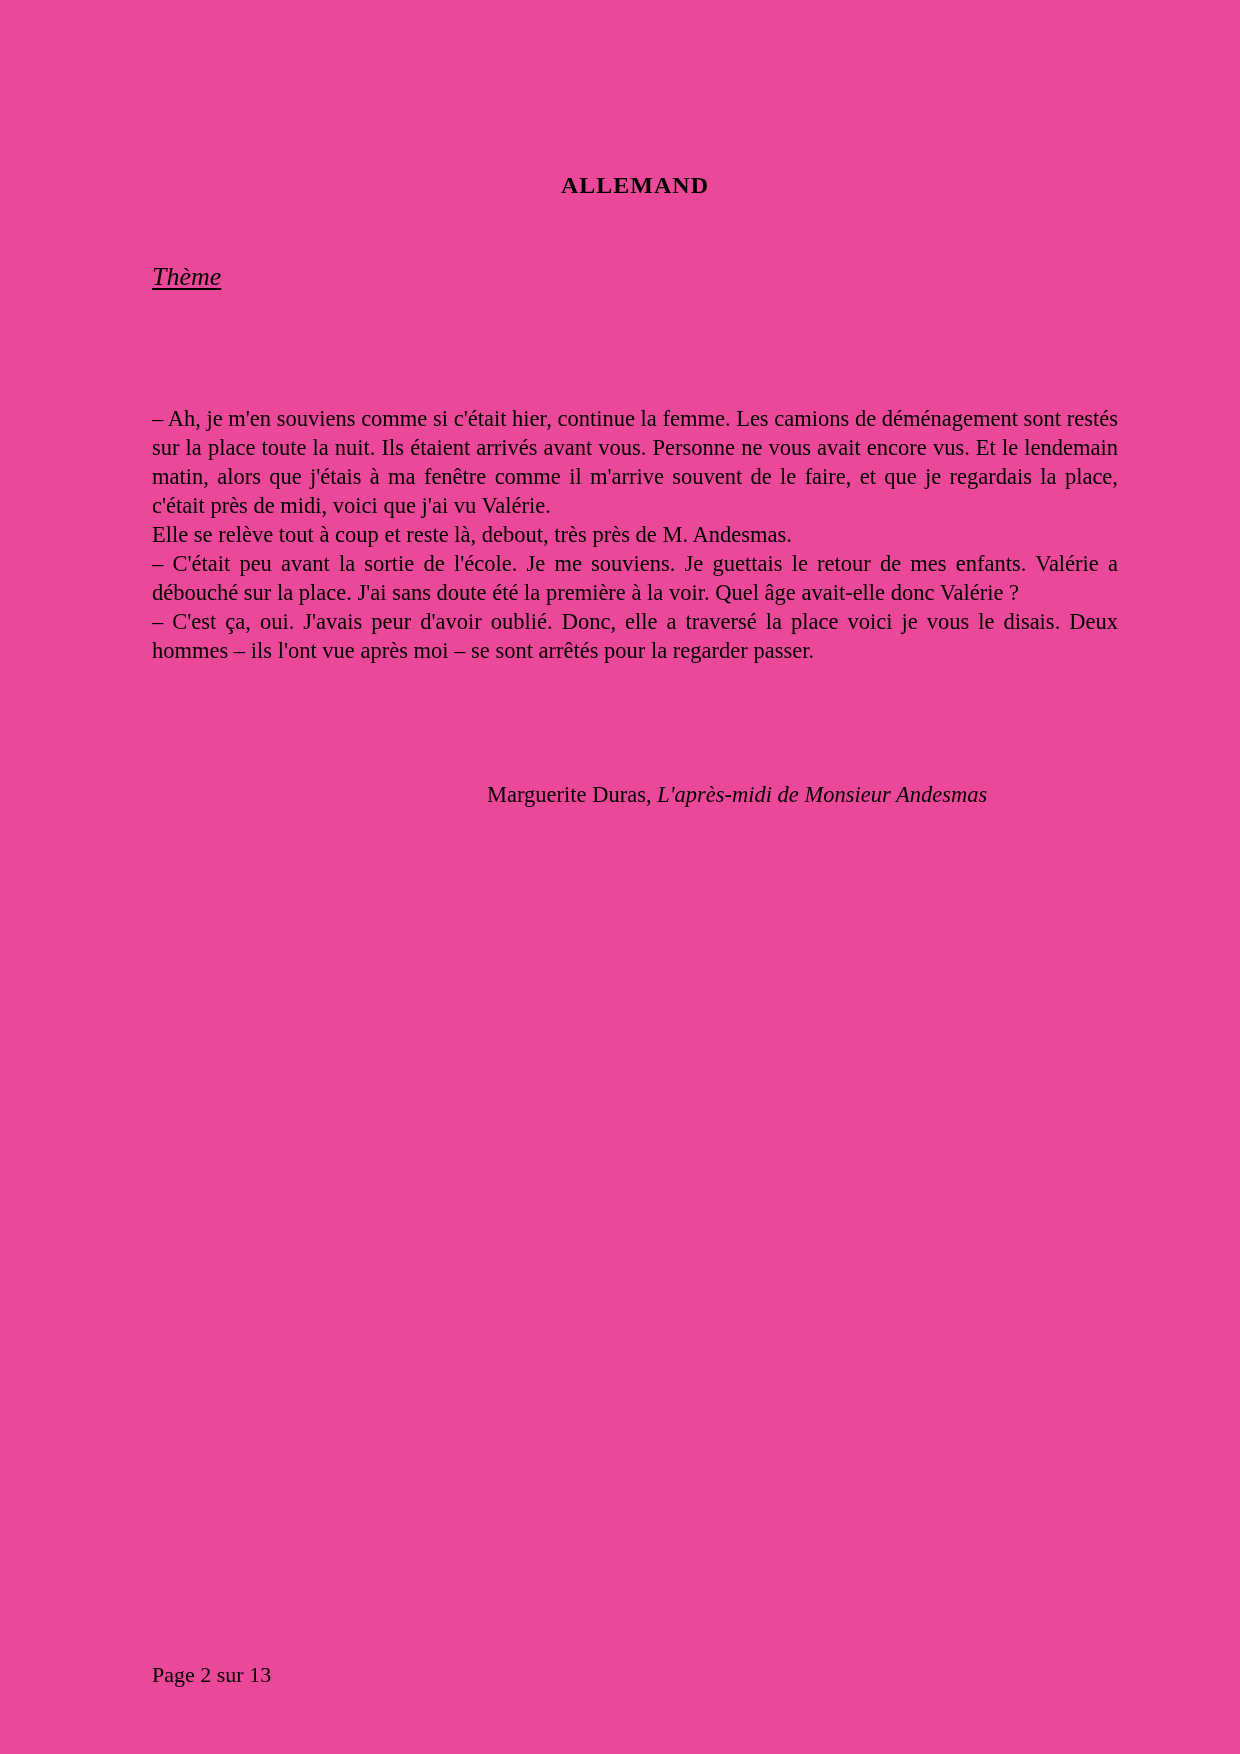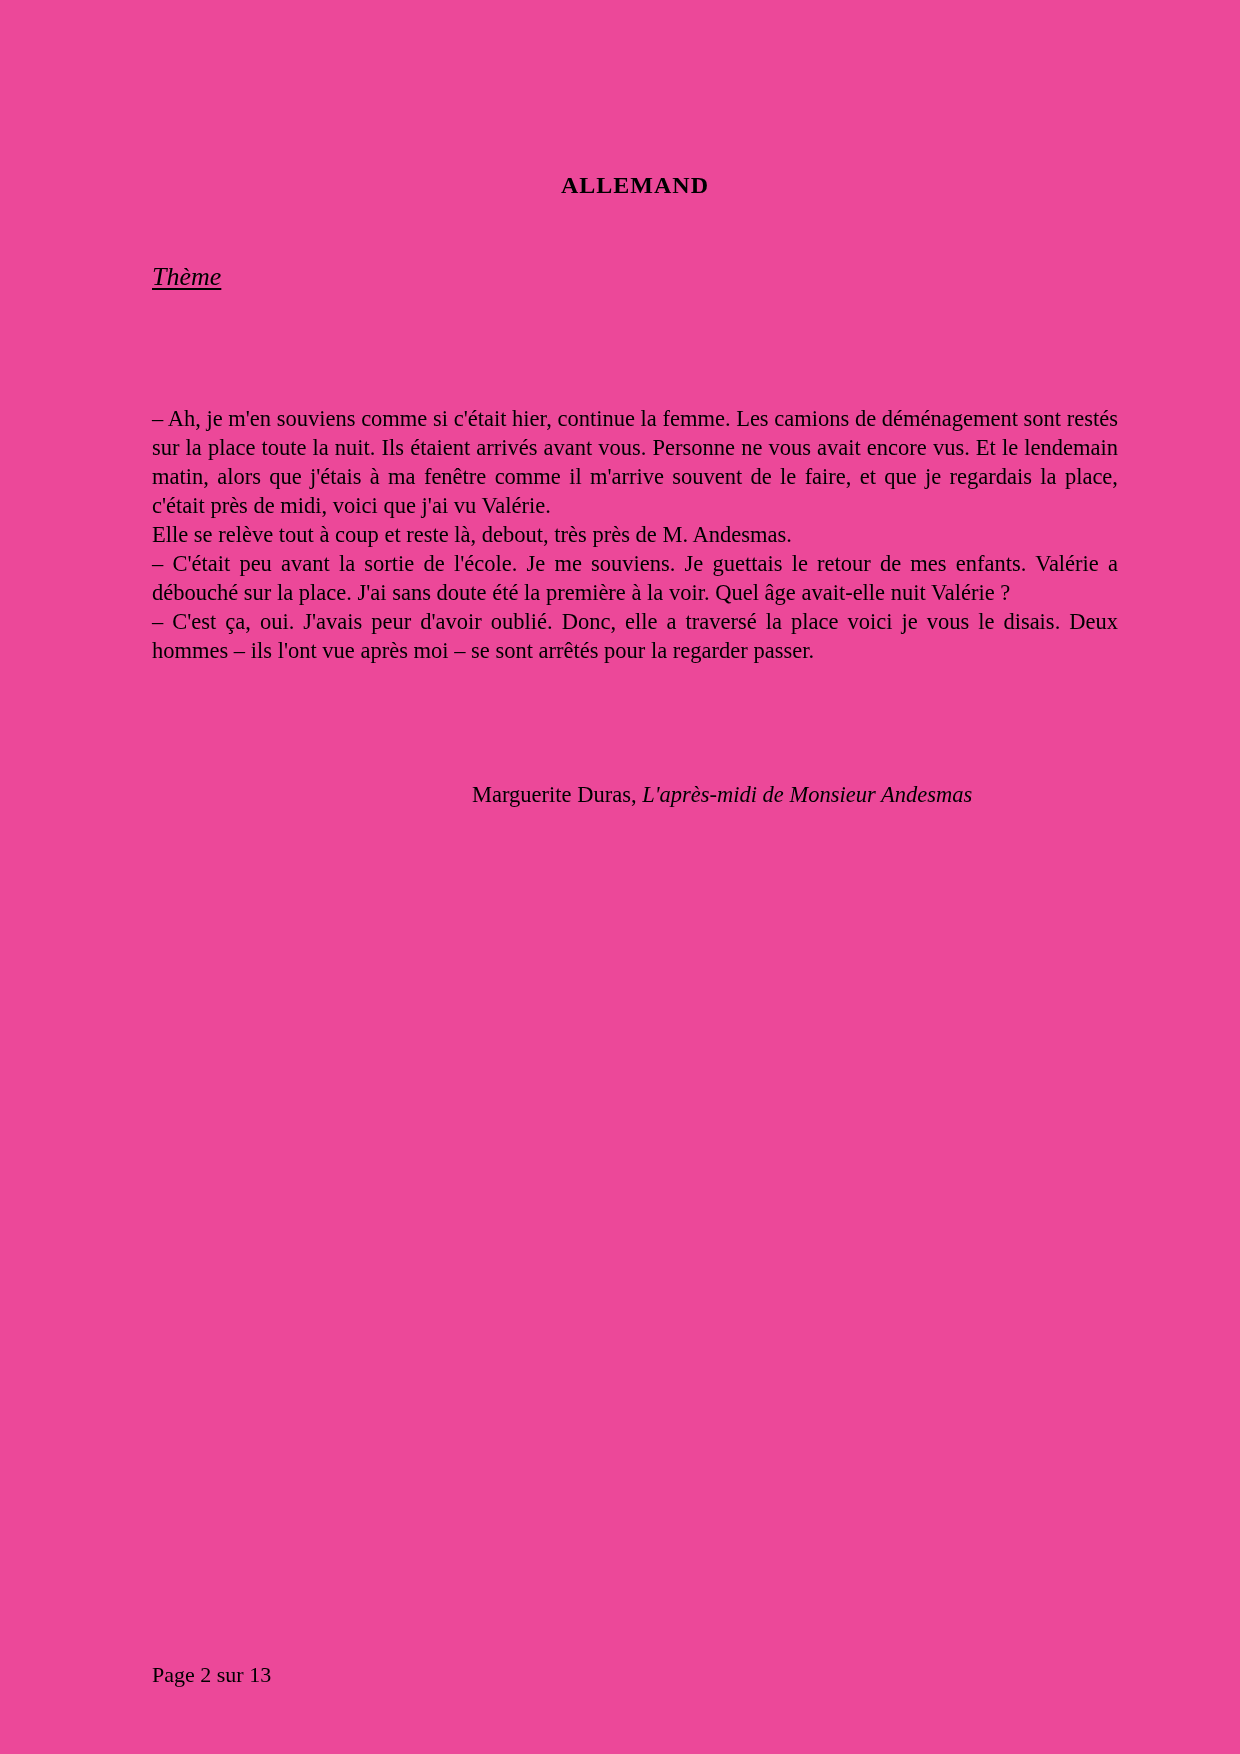--- a/index.html
+++ b/index.html
@@ -48,21 +48,21 @@
     line-height: 29px;
     text-align: justify;
   }
   .doc-body p {
     margin: 0;
     padding: 0;
   }
   .attribution {
     position: absolute;
     top: 782px;
-    left: 472px;
+    left: 487px;
     font-size: 22.5px;
     white-space: nowrap;
   }
   .attribution .work {
     font-style: italic;
   }
   .page-footer {
     position: absolute;
     top: 1662px;
     left: 152px;
@@ -78,21 +78,21 @@
 
   <div class="doc-title">ALLEMAND</div>
 
   <div class="doc-subtitle">
     <span class="underlined">Thème</span>
   </div>
 
   <div class="doc-body">
     <p>– Ah, je m'en souviens comme si c'était hier, continue la femme. Les camions de déménagement sont restés sur la place toute la nuit. Ils étaient arrivés avant vous. Personne ne vous avait encore vus. Et le lendemain matin, alors que j'étais à ma fenêtre comme il m'arrive souvent de le faire, et que je regardais la place, c'était près de midi, voici que j'ai vu Valérie.</p>
     <p>Elle se relève tout à coup et reste là, debout, très près de M. Andesmas.</p>
-    <p>– C'était peu avant la sortie de l'école. Je me souviens. Je guettais le retour de mes enfants. Valérie a débouché sur la place. J'ai sans doute été la première à la voir. Quel âge avait-elle nuit Valérie ?</p>
+    <p>– C'était peu avant la sortie de l'école. Je me souviens. Je guettais le retour de mes enfants. Valérie a débouché sur la place. J'ai sans doute été la première à la voir. Quel âge avait-elle donc Valérie ?</p>
     <p>– C'est ça, oui. J'avais peur d'avoir oublié. Donc, elle a traversé la place voici je vous le disais. Deux hommes – ils l'ont vue après moi – se sont arrêtés pour la regarder passer.</p>
   </div>
 
   <div class="attribution">
     <span>Marguerite Duras, </span><span class="work">L'après-midi de Monsieur Andesmas</span>
   </div>
 
   <div class="page-footer">
     <span>Page 2 sur 13</span>
   </div>

